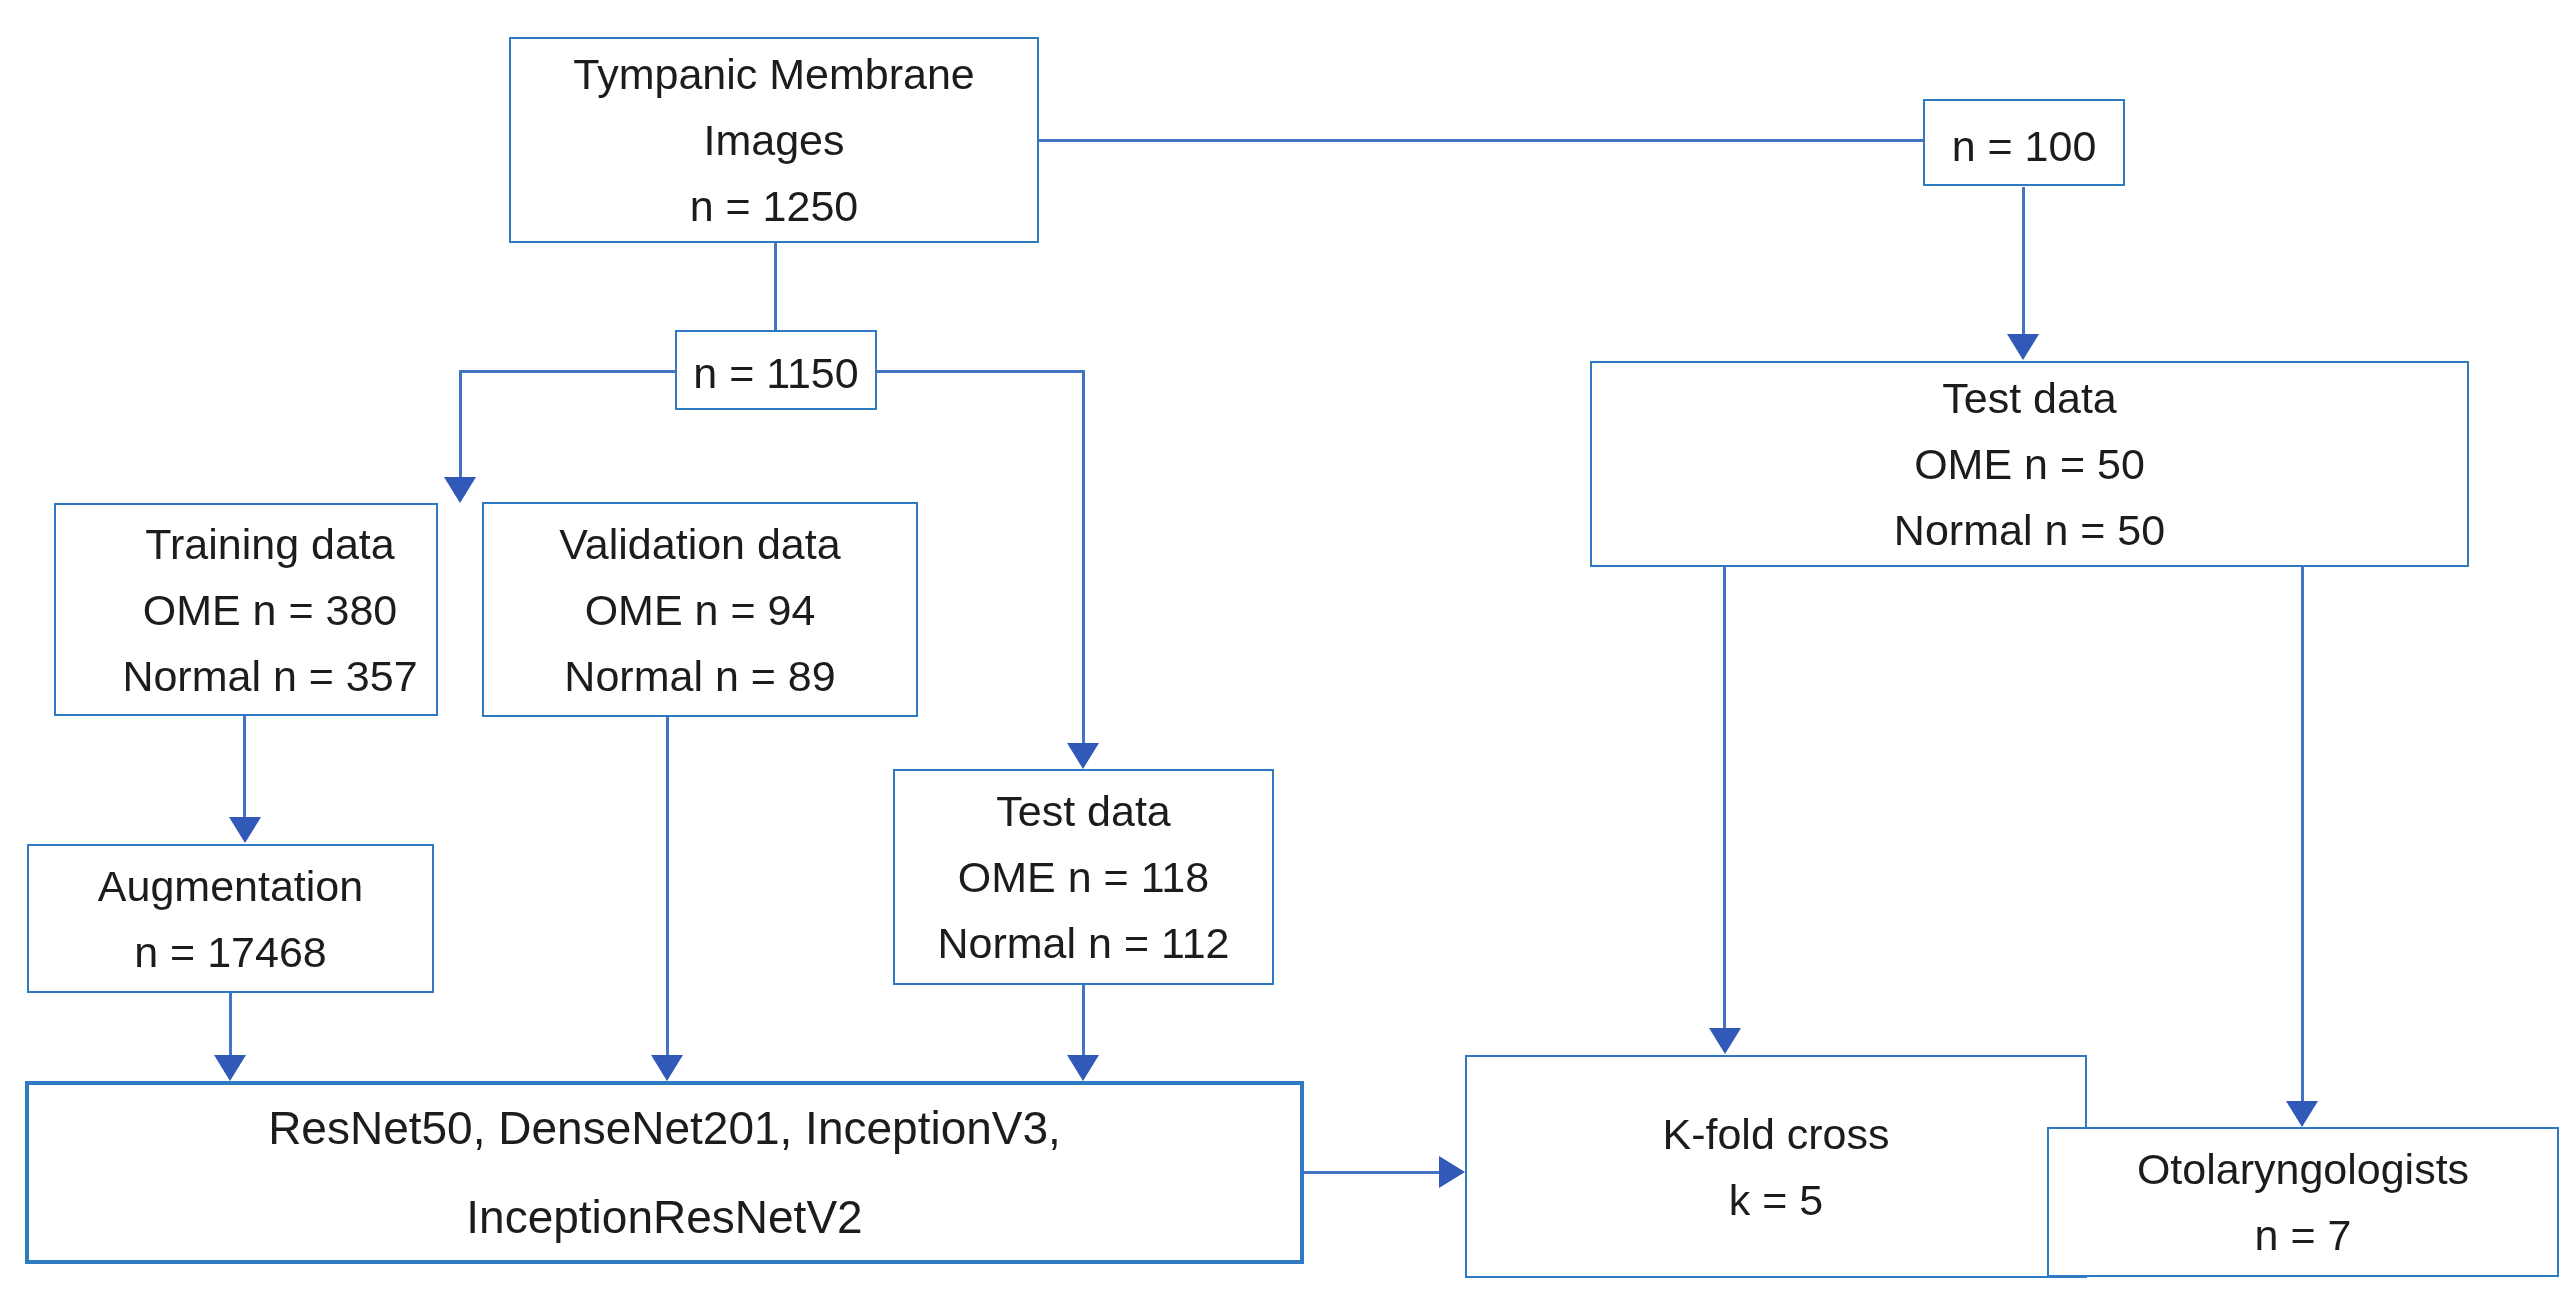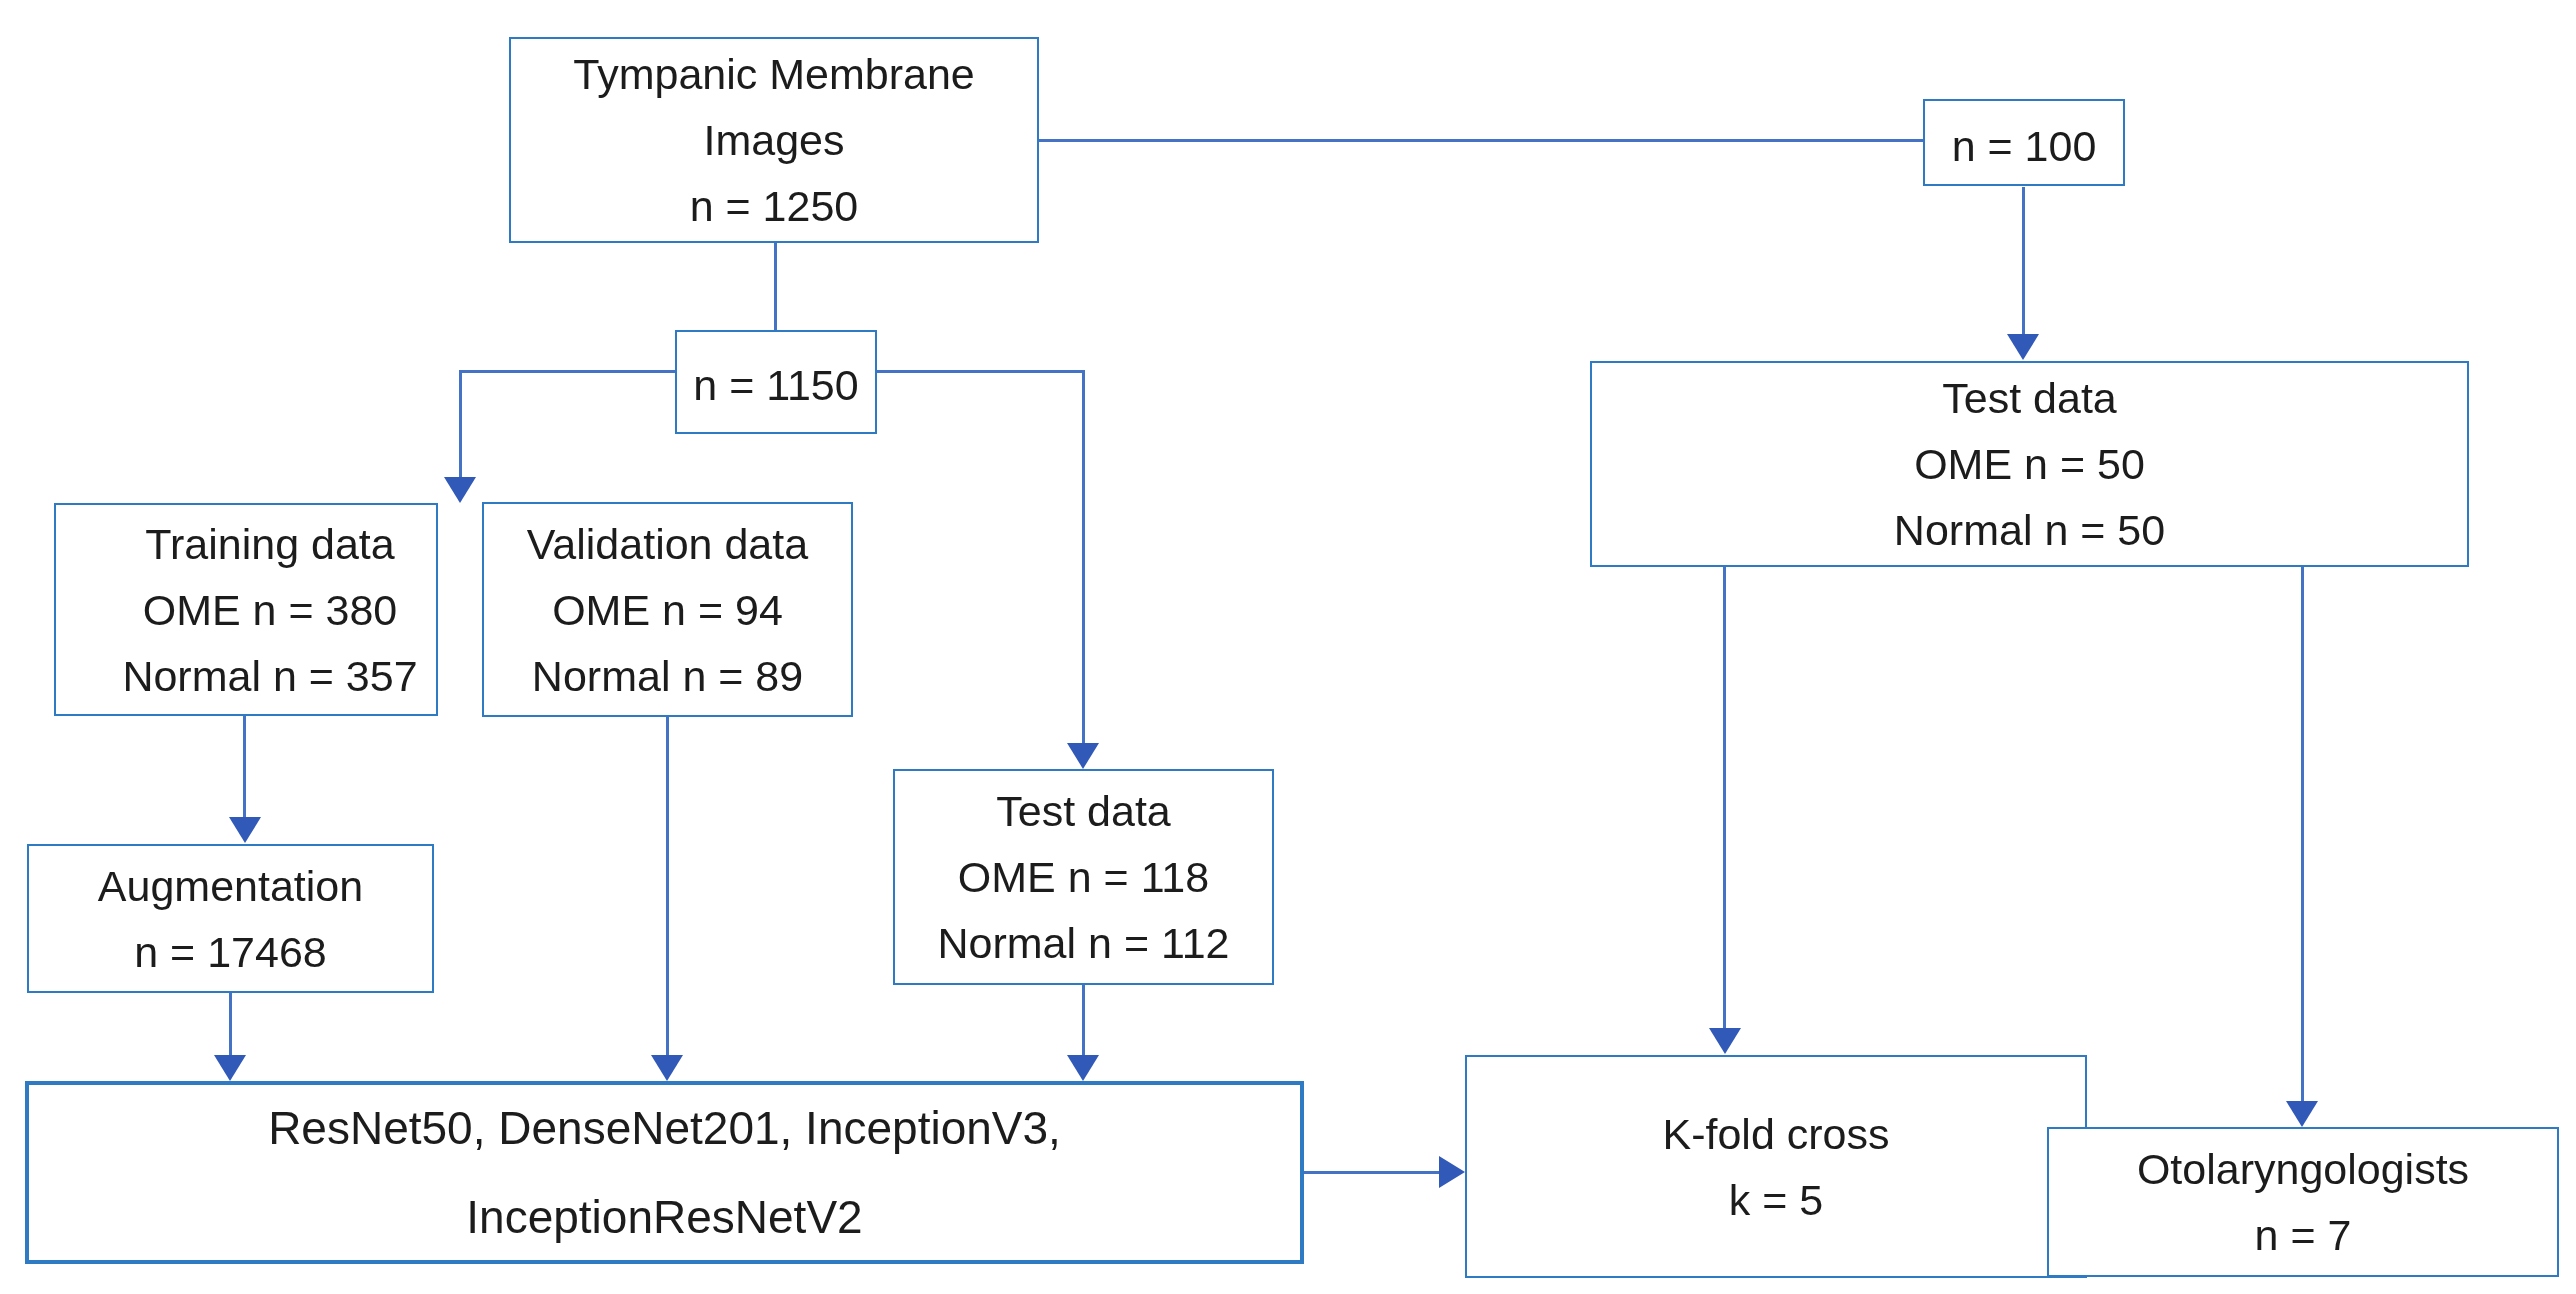--- a/index.html
+++ b/index.html
@@ -94,31 +94,31 @@
   <div class="node" style="left:509px; top:37px; width:530px; height:206px;">
     <div class="line">Tympanic Membrane</div>
     <div class="line">Images</div>
     <div class="line">n = 1250</div>
   </div>
 
   <div class="node small" style="left:1923px; top:99px; width:202px; height:87px;">
     <div class="line">n = 100</div>
   </div>
 
-  <div class="node small" style="left:675px; top:330px; width:202px; height:104px;">
+  <div class="node small" style="left:675px; top:330px; width:202px; height:80px;">
     <div class="line">n = 1150</div>
   </div>
 
   <div class="node" style="left:54px; top:503px; width:384px; height:213px;padding-left:48px;">
     <div class="line">Training data</div>
     <div class="line">OME n = 380</div>
     <div class="line">Normal n = 357</div>
   </div>
 
-  <div class="node" style="left:482px; top:502px; width:371px; height:215px;">
+  <div class="node" style="left:482px; top:502px; width:436px; height:215px;">
     <div class="line">Validation data</div>
     <div class="line">OME n = 94</div>
     <div class="line">Normal n = 89</div>
   </div>
 
   <div class="node" style="left:893px; top:769px; width:381px; height:216px;">
     <div class="line">Test data</div>
     <div class="line">OME n = 118</div>
     <div class="line">Normal n = 112</div>
   </div>

